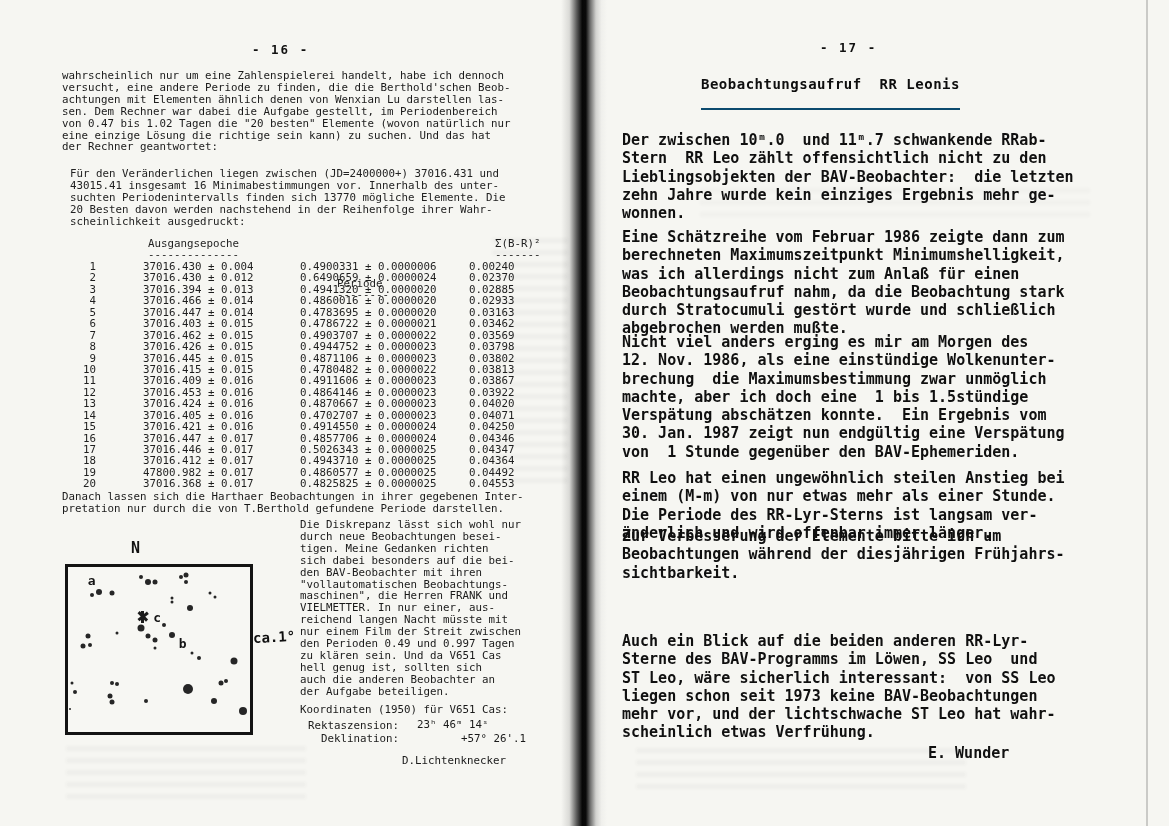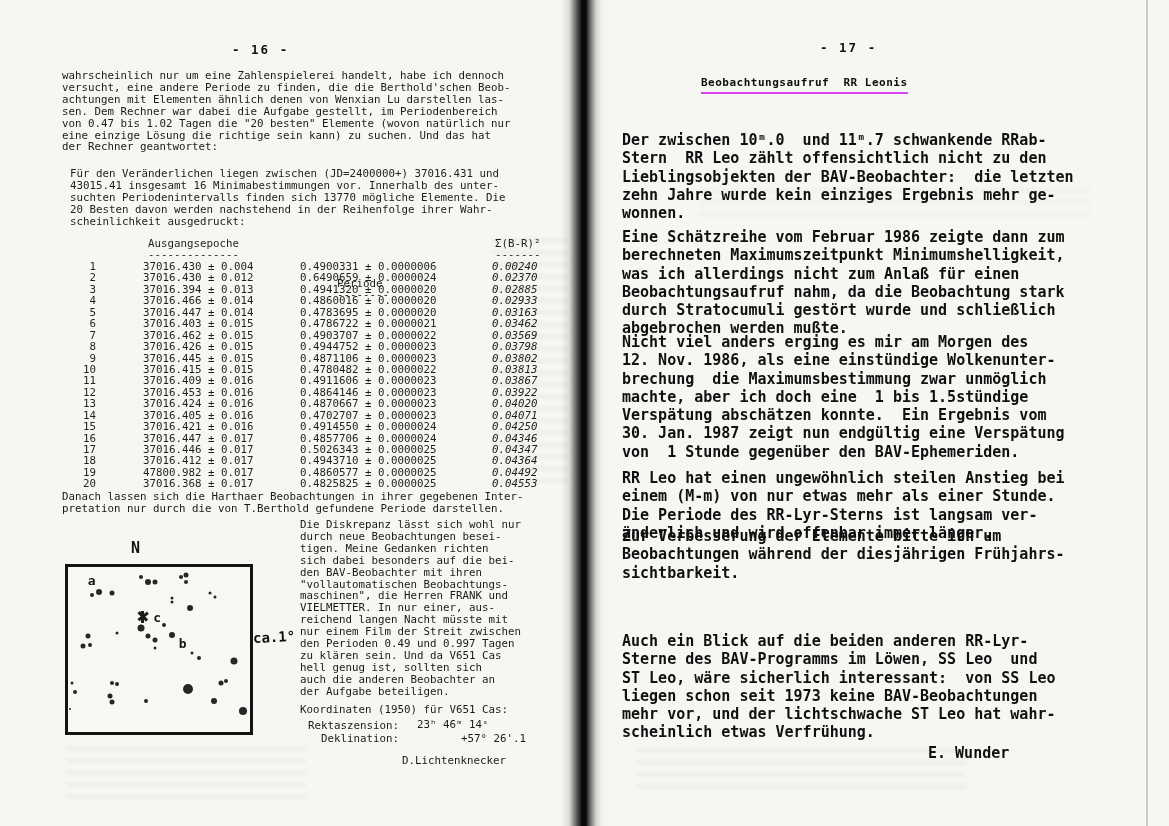--- a/index.html
+++ b/index.html
@@ -22,56 +22,56 @@
   .ghost{position:absolute; filter:blur(1.6px); opacity:.55; pointer-events:none;
     background:repeating-linear-gradient(180deg, rgba(40,40,40,.07) 0 5px, rgba(0,0,0,0) 5px 12px);}
   .g1{left:492px; top:238px; width:76px;  height:246px;}
   .g2{left:66px;  top:746px; width:240px; height:60px;}
   .g3{left:636px; top:748px; width:330px; height:46px;}
   .g4{left:700px; top:188px; width:390px; height:34px; opacity:.35;}
 
   
   .lp-text{position:absolute; white-space:pre-wrap; font-size:10.8px; line-height:11.9px; color:#1a1a1a;}
   .pgnum{position:absolute; font-size:12.5px; font-weight:bold; letter-spacing:2px; color:#111;}
-  .pg16{left:232px; top:42px;}
+  .pg16{left:252px; top:42px;}
   .intro{left:62px; top:70px; width:472px;}
   .note{left:70px; top:168px; width:466px; color:#222;}
   .danach{left:62px; top:491px; width:486px;}
   .discussion{left:300px; top:519px; width:268px;}
   .koord{left:300px; top:704px; width:268px;}
   .ra-label{left:308px; top:720px;} .ra-value{left:417px; top:719px;}
   .dec-label{left:321px; top:733px;} .dec-value{left:413px; top:733px;margin-left:48px;}
   .sig-left{left:402px; top:755px; width:180px;}
 
   
   .tbl{position:absolute; left:62px; top:238px; width:500px; font-size:10.8px; line-height:11.4px; color:#1f1f1f;}
   .t-head{position:absolute; top:0; white-space:pre-wrap;}
   .t-h0{left:86px;} .t-h1{left:275px;margin-top:40px;} .t-h2{left:433px;}
   .t-rows{position:absolute; top:23px; left:0; width:500px;}
   .t-row{position:relative; height:11.45px;}
   .t-row span{position:absolute; top:0; white-space:pre;}
   .t-idx{left:0; width:34px; text-align:right;}
-  .t-epoch{left:81px;} .t-per{left:238px;} .t-sig{left:430px;font-style:italic;}
+  .t-epoch{left:81px;} .t-per{left:238px;} .t-sig{left:407px;}
 
   
   .chart-n{position:absolute; left:131px; top:539px; font-size:15px; font-weight:bold; color:#111;}
   .chart-box{position:absolute; left:65px; top:564px; width:188px; height:171px;
     border:3px solid #131313; background:#f7f7f3; box-sizing:border-box;}
   .dot{position:absolute; background:#262626; border-radius:50%; transform:translate(-50%,-50%);}
   .star-label{position:absolute; transform:translate(-50%,-50%); font-size:13px; font-weight:bold; color:#141414;}
   .marker{position:absolute; width:12px; height:12px; transform:translate(-50%,-50%);}
   .marker:before,.marker:after{content:""; position:absolute; left:0; top:4.75px; width:12px; height:2.5px; background:#1c1c1c;}
   .marker:before{transform:rotate(45deg);} .marker:after{transform:rotate(-38deg);}
   .marker .mbar{position:absolute; left:4.75px; top:0; width:2.5px; height:12px; background:#1c1c1c;}
   .chart-scale{position:absolute; left:253px; top:629px; font-size:14px; font-weight:800; transform:rotate(-3deg); color:#101010;}
 
   
   .pg17{left:820px; top:40px;}
-  .rp-title{position:absolute; left:701px; top:76px; font-size:11px; font-weight:bold; letter-spacing:.5px;
-    color:#0e0e0e; border-bottom:2px solid #d946ef; padding-bottom:3px; white-space:pre;}
+  .rp-title{position:absolute; left:701px; top:76px; font-size:14px; font-weight:bold; letter-spacing:.5px;
+    color:#0e0e0e; border-bottom:2px solid #0c4a6e; padding-bottom:16px; white-space:pre;}
   .rp-para{position:absolute; left:622px; width:500px; white-space:pre-wrap;
     font-size:15px; line-height:18.3px; font-weight:bold; color:#101010;}
   .rp-p0{top:131px;} .rp-p1{top:228px;} .rp-p2{top:333px;}
   .rp-p3{top:469px;} .rp-p4{top:527px;} .rp-p5{top:632px;}
   .sig-right{position:absolute; left:928px; top:744px; font-size:15px; font-weight:bold; color:#101010;}
 </style>
 </head>
 <body>
 
 <div class="canvas">

